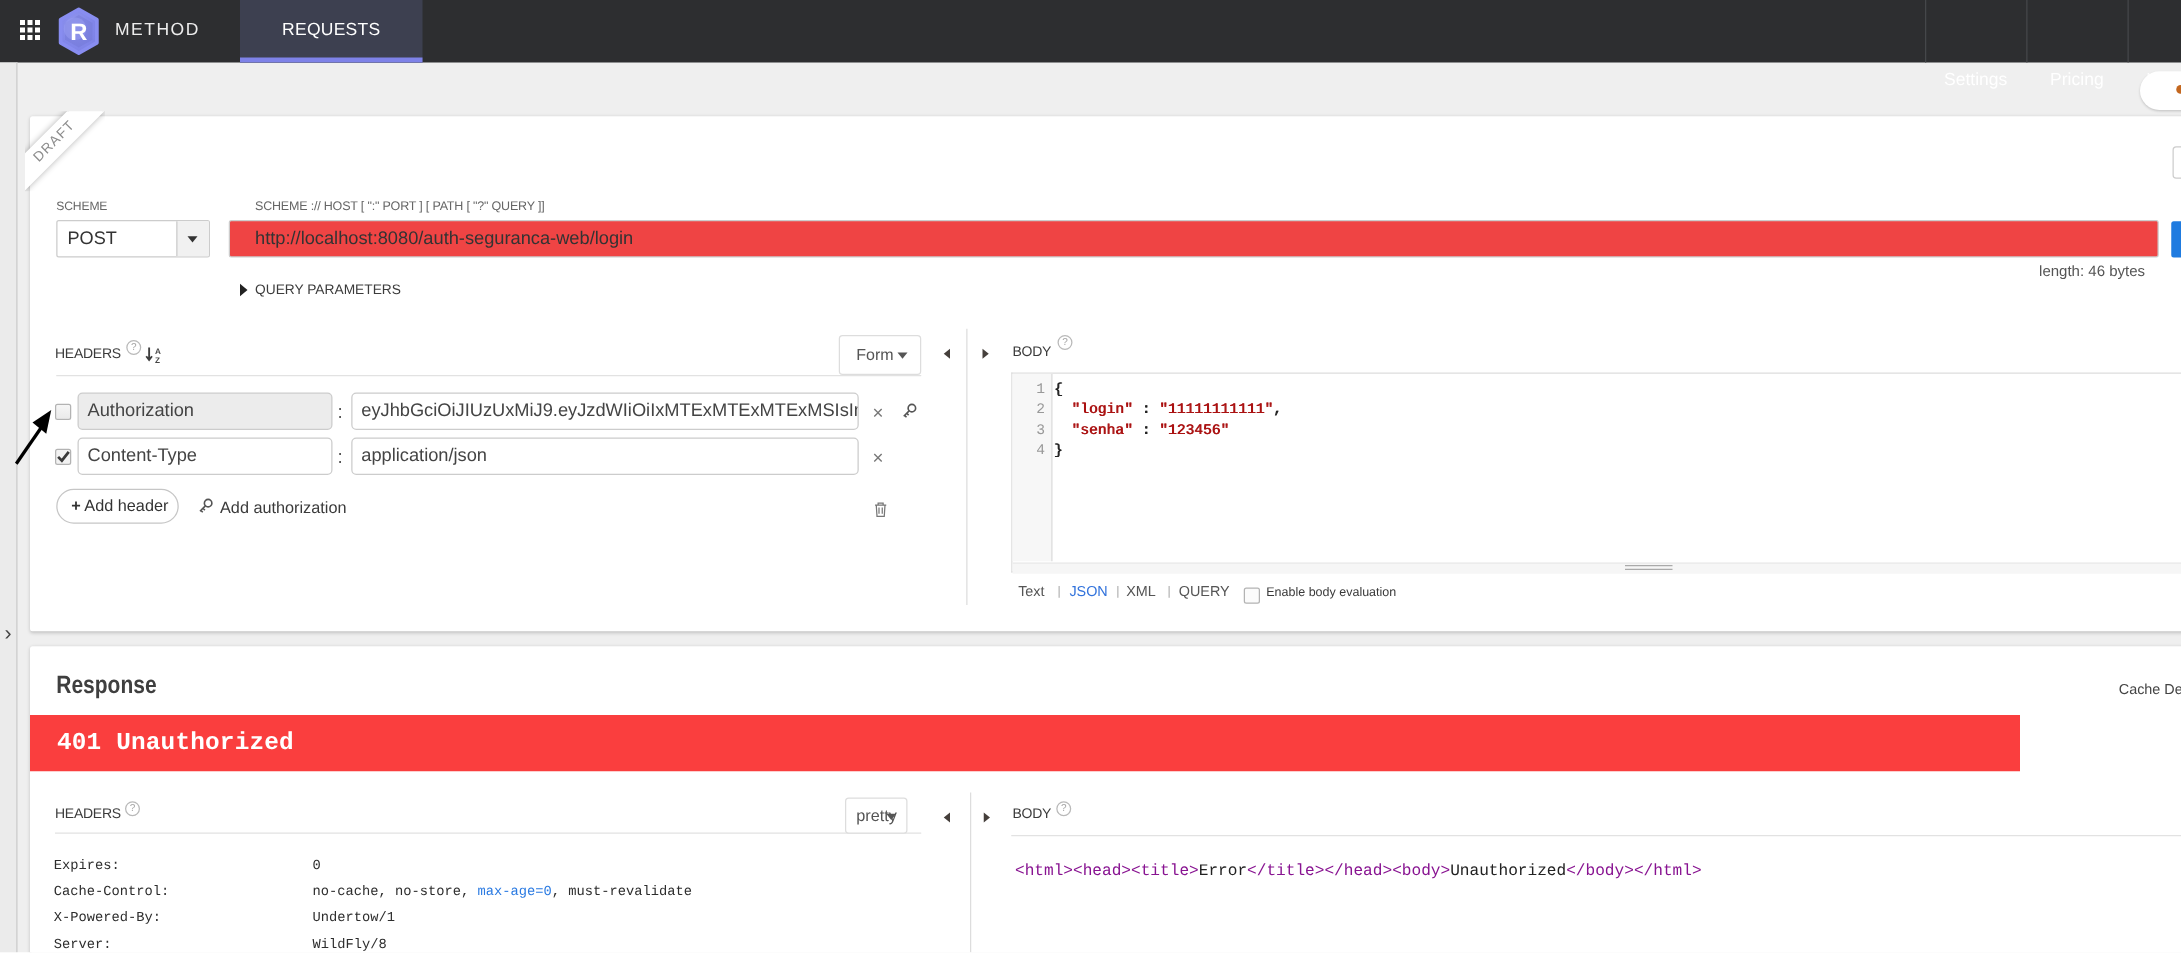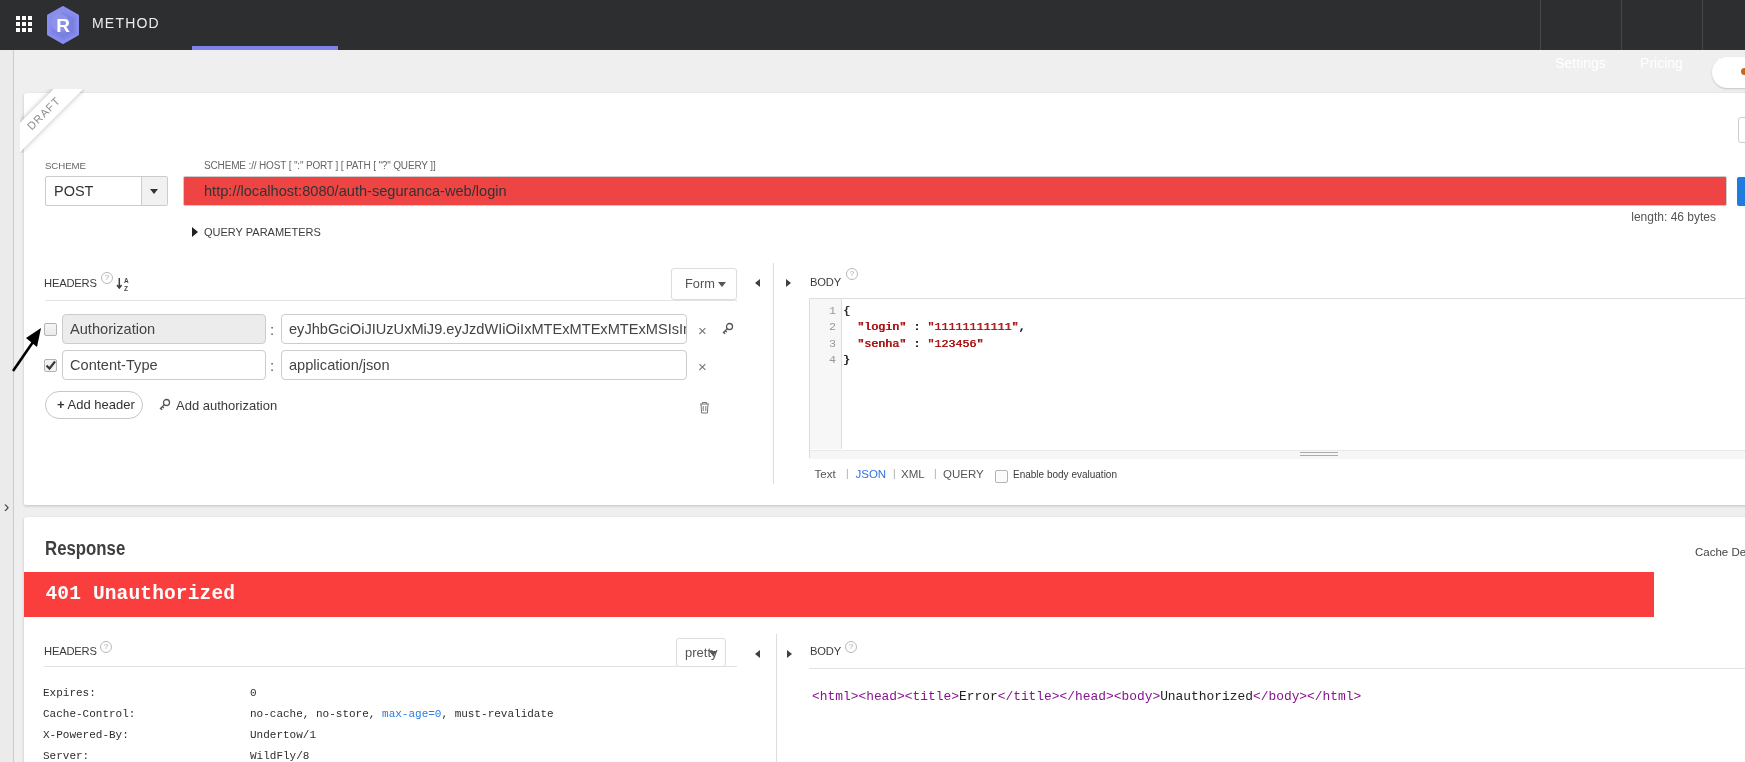--- a/index.html
+++ b/index.html
@@ -54,20 +54,21 @@
           <stop offset="100%" stop-color="#7b80e4"></stop>
         </radialGradient>
       </defs>
       <path d="M18 2.5 L32.5 10.8 V29.2 L18 37.5 L3.5 29.2 V10.8 Z" fill="url(#hg)" stroke="#888df0" stroke-width="3" stroke-linejoin="round"></path>
       <path d="M18 7 L29 13.3 V26.7 L18 33 L7 26.7 V13.3 Z" fill="#6e73cf" opacity="0.35"></path>
       <circle cx="15" cy="18" r="9" fill="#989df2" opacity="0.55"></circle>
       <text x="18" y="33.5" text-anchor="middle" font-family="Liberation Sans,sans-serif" font-weight="bold" font-size="19px" fill="#fff" dy="-6.5">R</text>
     </svg>
     <div class="abs" style="left:92px;top:0;height:50px;line-height:47px;color:#ededed;font-size:14px;letter-spacing:1.2px;">METHOD</div>
 
+    <div class="tab" style="left:192px;width:146px;background:#3d4050;color:#fff;">REQUESTS</div>
     <div class="abs" style="left:192px;top:46px;width:146px;height:4px;background:#7e82e8;"></div>
 
     <div class="hsep" style="left:1540px;"></div>
     <div class="hsep" style="left:1621px;"></div>
     <div class="hsep" style="left:1702px;"></div>
     <div class="hlink" style="left:1540px;width:81px;">Settings</div>
     <div class="hlink" style="left:1621px;width:81px;">Pricing</div>
     <div class="hlink" style="left:1702px;width:60px;text-align:left;padding-left:15px;">Help</div>
   </div>
 
@@ -183,21 +184,21 @@
   <div class="abs" style="left:901px;top:468px;font-size:11.5px;color:#555;">XML</div>
   <div class="abs" style="left:934px;top:468px;font-size:10px;color:#aaa;">|</div>
   <div class="abs" style="left:943px;top:468px;font-size:11.5px;color:#555;">QUERY</div>
   <div class="cb" style="left:995px;top:469.5px;background:#fbfbfb;"></div>
   <div class="abs" style="left:1013px;top:469px;font-size:10px;color:#3a3a3a;">Enable body evaluation</div>
 
   <div class="card" style="left:24px;top:517px;width:1741px;height:260px;"></div>
   <div class="abs" style="left:45px;top:537px;font-size:20px;font-weight:bold;color:#3f3f3f;transform:scaleX(0.84);transform-origin:0 0;">Response</div>
   <div class="abs" style="left:1695px;top:546px;font-size:11.5px;color:#444;white-space:nowrap;">Cache Detected</div>
 
-  <div class="abs" style="left:24px;top:572px;width:1592px;height:45px;background:#fa3e3e;padding-left:38px;">
+  <div class="abs" style="left:24px;top:572px;width:1592px;height:45px;background:#fa3e3e;">
     <div class="abs mono" style="left:21.5px;top:0;line-height:45px;font-size:19.5px;font-weight:bold;color:#fff;letter-spacing:0.15px;">401 Unauthorized</div>
   </div>
 
   <div class="seclbl" style="left:44px;top:645px;">HEADERS</div>
   <div class="qm" style="left:100px;top:641px;">?</div>
   <div class="rule" style="left:44px;top:666px;width:693px;"></div>
   <div class="btn" style="left:676px;top:638px;width:50px;height:29px;box-sizing:border-box;">
     <span style="position:absolute;left:8px;top:0;line-height:27px;font-size:13px;">pretty</span>
     <span class="caret" style="position:absolute;right:8px;top:12px;"></span>
   </div>

